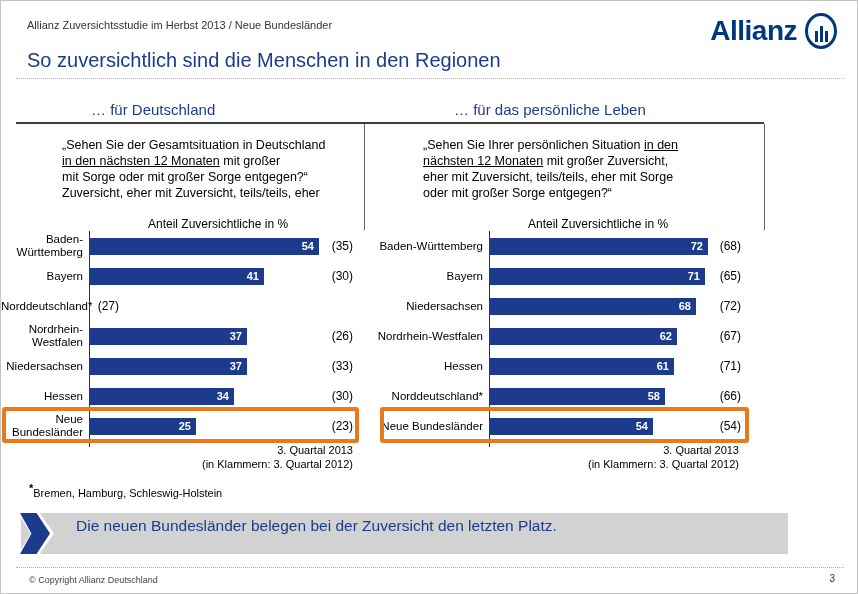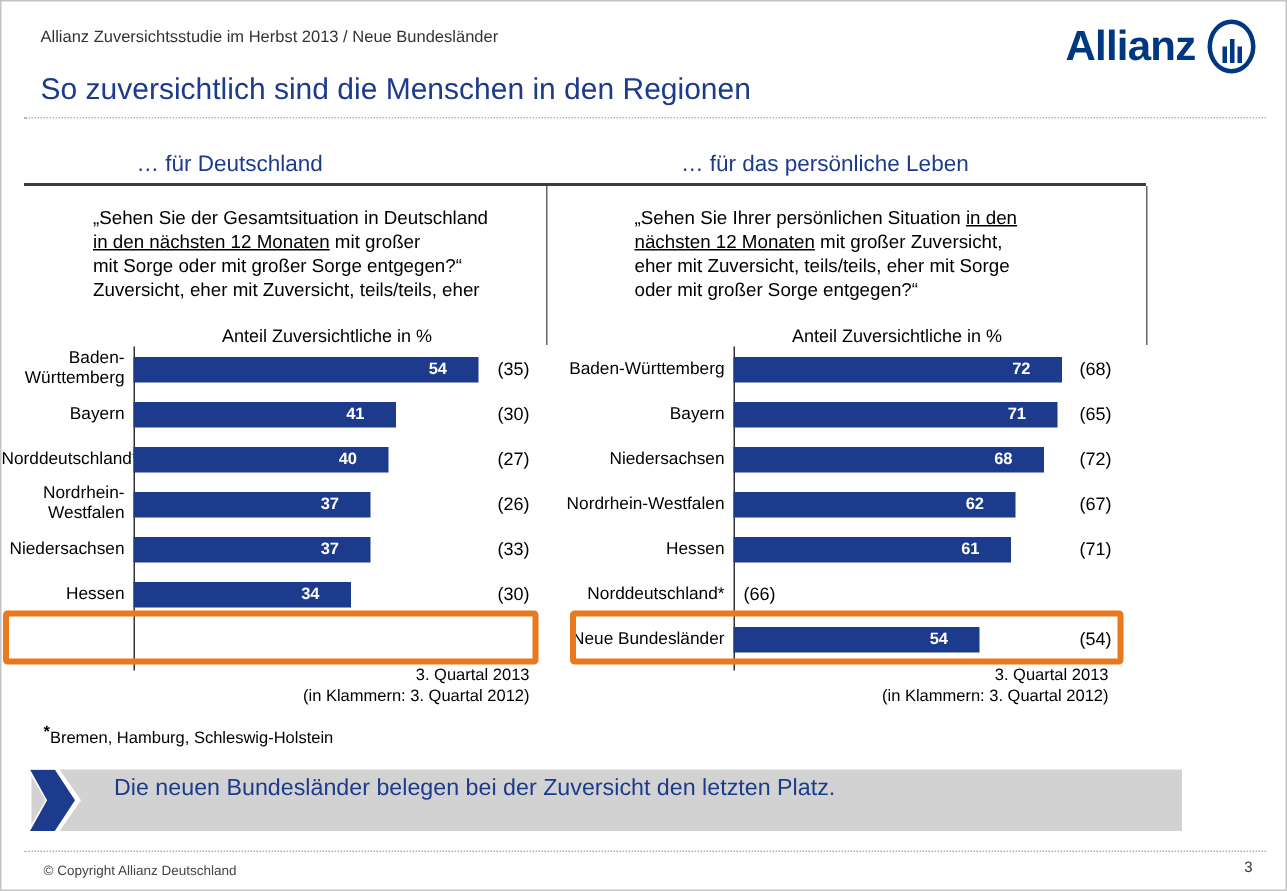--- a/index.html
+++ b/index.html
@@ -41,21 +41,21 @@
   .chart-left .axis{left:88px;}
   .chart-right .axis{left:116px;}
 
   .crow{display:flex;align-items:center;height:30px;}
   .clabel{font-size:11.5px;line-height:13px;text-align:right;color:#000;white-space:pre;box-sizing:border-box;padding-right:6px;}
   .chart-left .clabel{width:88px;}
   .chart-right .clabel{width:116px;}
   .ctrack{position:relative;height:30px;display:flex;align-items:center;}
   .chart-left .ctrack{width:234px;}
   .chart-right .ctrack{width:224px;}
-  .cbar{height:17px;background:var(--bar_blue,#1c3b8c);display:flex;align-items:center;justify-content:flex-end;box-sizing:border-box;padding-right:21px;}
+  .cbar{height:17px;background:var(--bar_blue,#1c3b8c);display:flex;align-items:center;justify-content:flex-end;box-sizing:border-box;padding-right:5px;}
   .cval{color:#fff;font-size:11px;font-weight:bold;}
   .cparen{font-size:12px;color:#000;text-align:right;}
   .chart-left .cparen{width:30px;}
   .chart-right .cparen{width:28px;}
 
   .chart-notes{position:absolute;width:250px;text-align:right;font-size:11px;line-height:14px;color:#000;top:442px;}
   .chart-notes.left{left:102px;}
   .chart-notes.right{left:488px;}
 
   .hl-box{position:absolute;border:4px solid var(--highlight_orange,#e8791e);border-radius:3px;box-sizing:border-box;top:406px;height:36px;}
@@ -133,25 +133,20 @@
         <div class="clabel">Bayern</div>
         <div class="ctrack">
           <div class="cbar" style="width: 175px;">
             <span class="cval">41</span>
           </div>
         </div>
         <div class="cparen">(30)</div>
       </div>
       <div class="crow">
         <div class="clabel">Norddeutschland*</div>
-        <div class="ctrack">
-          <div class="cbar" style="width: 170px;">
-            <span class="cval">40</span>
-          </div>
-        </div>
         <div class="cparen">(27)</div>
       </div>
       <div class="crow">
         <div class="clabel">Nordrhein-
 Westfalen</div>
         <div class="ctrack">
           <div class="cbar" style="width: 158px;">
             <span class="cval">37</span>
           </div>
         </div>
@@ -167,20 +162,30 @@
         <div class="cparen">(33)</div>
       </div>
       <div class="crow">
         <div class="clabel">Hessen</div>
         <div class="ctrack">
           <div class="cbar" style="width: 145px;">
             <span class="cval">34</span>
           </div>
         </div>
         <div class="cparen">(30)</div>
+      </div>
+      <div class="crow">
+        <div class="clabel">Neue
+Bundesländer</div>
+        <div class="ctrack">
+          <div class="cbar" style="width: 107px;">
+            <span class="cval">25</span>
+          </div>
+        </div>
+        <div class="cparen">(23)</div>
       </div>
     </div>
   <div class="chart chart-right">
     <div class="axis"></div>
   <div class="crow">
         <div class="clabel">Baden-Württemberg</div>
         <div class="ctrack">
           <div class="cbar" style="width: 219px;">
             <span class="cval">72</span>
           </div>
@@ -218,20 +223,25 @@
         <div class="clabel">Hessen</div>
         <div class="ctrack">
           <div class="cbar" style="width: 185px;">
             <span class="cval">61</span>
           </div>
         </div>
         <div class="cparen">(71)</div>
       </div>
       <div class="crow">
         <div class="clabel">Norddeutschland*</div>
+        <div class="ctrack">
+          <div class="cbar" style="width: 176px;">
+            <span class="cval">58</span>
+          </div>
+        </div>
         <div class="cparen">(66)</div>
       </div>
       <div class="crow">
         <div class="clabel">Neue Bundesländer</div>
         <div class="ctrack">
           <div class="cbar" style="width: 164px;">
             <span class="cval">54</span>
           </div>
         </div>
         <div class="cparen">(54)</div>

